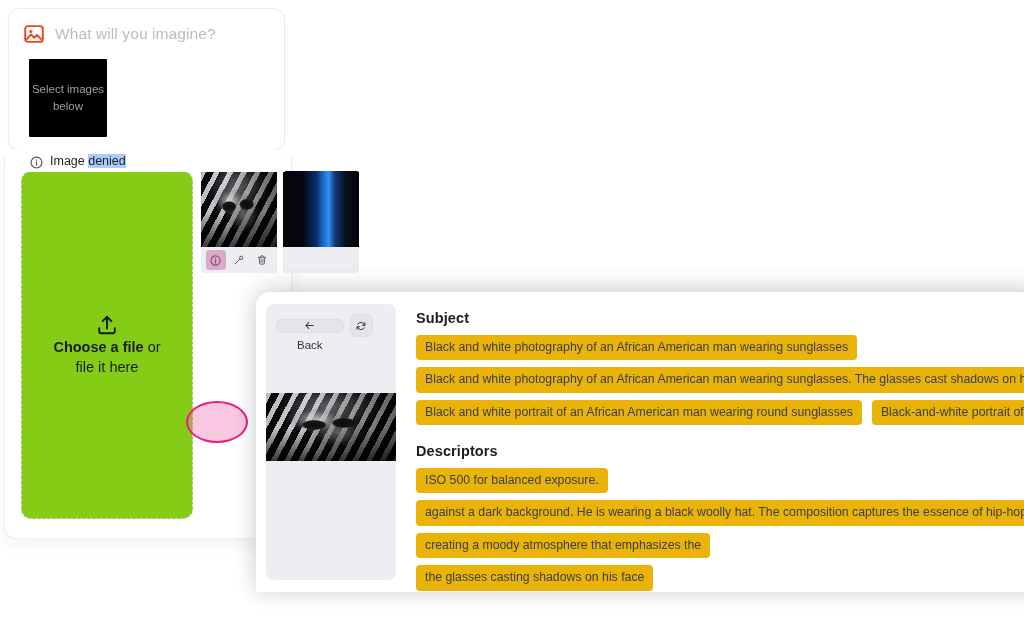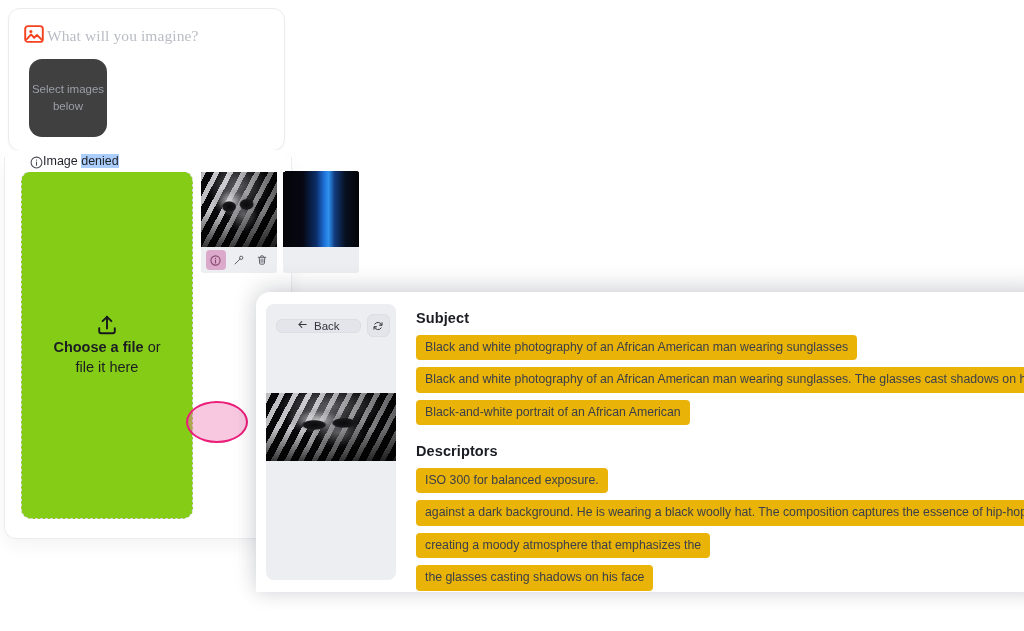--- a/index.html
+++ b/index.html
@@ -29,65 +29,65 @@
     height: 143px;
     background: #ffffff;
     border: 1px solid #ececef;
     border-radius: 12px;
     box-shadow: 0 1px 2px rgba(16,24,40,.04);
     overflow: hidden;
   }
 
   .prompt-row {
     display: flex;
-    align-items: flex-end;
+    align-items: center;
     padding: 14px 14px 0 14px;
-    gap: 2px;
-    font-family: Liberation Serif, serif;
+    gap: 10px;
   }
 
   .img-icon {
     width: 22px;
     height: 22px;
     flex: 0 0 22px;
     display: block;
   }
 
   .prompt-placeholder {
     font-size: 15.5px;
     color: #b9bcc4;
     letter-spacing: .1px;
     white-space: nowrap;
   }
 
   .select-images-box {
     margin: 14px 0 0 20px;
     width: 78px;
     height: 78px;
-    background: #404040;
-    border-radius: 13px;
+    background: #000000;
+    border-radius: 1px;
     display: flex;
     align-items: center;
     justify-content: center;
     text-align: center;
     font-size: 11.5px;
     line-height: 1.45;
     color: #9c9fa9;
   }
 
   
   .status-bar {
     position: absolute;
     left: 8px;
     top: 150px;
     width: 277px;
     height: 22px;
     background: #ffffff;
     display: flex;
     align-items: center;
+    gap: 7px;
     padding-left: 22px;
     overflow: hidden;
     z-index: 3;
   }
 
   .info-circle-icon {
     width: 13px;
     height: 13px;
     flex: 0 0 13px;
   }
@@ -282,20 +282,21 @@
     align-items: center;
     gap: 6px;
     height: 14px;
     padding: 0 20px;
     background: #e3e5ea;
     border: 1px solid #dcdee4;
     border-radius: 6px;
     font-size: 11.5px;
     color: #31343c;
     font-weight: 500;
+    flex-direction: column;
   }
 
   .refresh-button {
     width: 23px;
     height: 23px;
     background: #e3e5ea;
     border: 1px solid #dcdee4;
     border-radius: 6px;
     display: flex;
     align-items: center;
@@ -473,32 +474,33 @@
       <div>
         <div class="section-heading">Subject</div>
         <div class="tag-rows">
           <div class="tag-row">
             <span class="tag">Black and white photography of an African American man wearing sunglasses</span>
           </div>
           <div class="tag-row">
             <span class="tag">Black and white photography of an African American man wearing sunglasses. The glasses cast shadows on his face in dramatic</span>
           </div>
           <div class="tag-row">
+            <span class="tag">Black and white portrait of an African American man wearing round sunglasses</span>
             <span class="tag">Black-and-white portrait of an African American</span>
           </div>
         </div>
       </div>
 
       <div class="spacer-14"></div>
 
       <div>
         <div class="section-heading">Descriptors</div>
         <div class="tag-rows">
           <div class="tag-row">
-            <span class="tag">ISO 300 for balanced exposure.</span>
+            <span class="tag">ISO 500 for balanced exposure.</span>
           </div>
           <div class="tag-row">
             <span class="tag">against a dark background. He is wearing a black woolly hat. The composition captures the essence of hip-hop culture. His</span>
           </div>
           <div class="tag-row">
             <span class="tag">creating a moody atmosphere that emphasizes the</span>
           </div>
           <div class="tag-row">
             <span class="tag">the glasses casting shadows on his face</span>
           </div>

